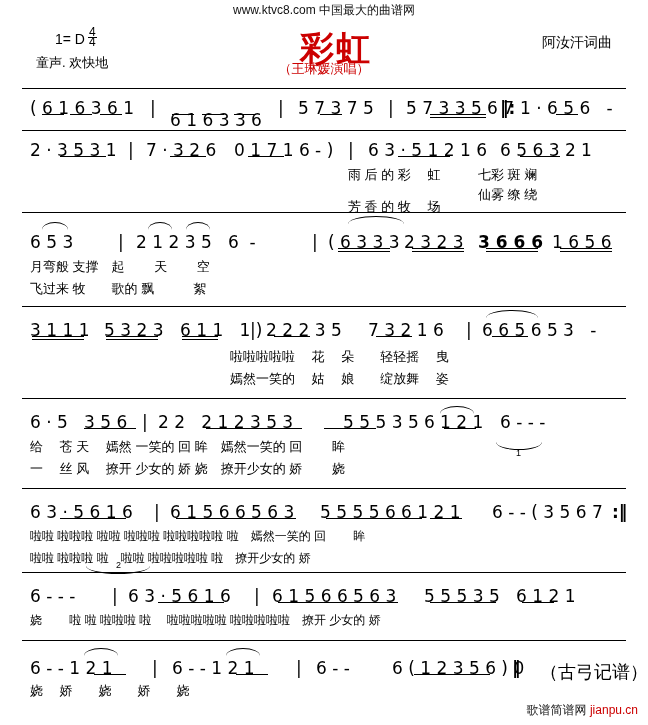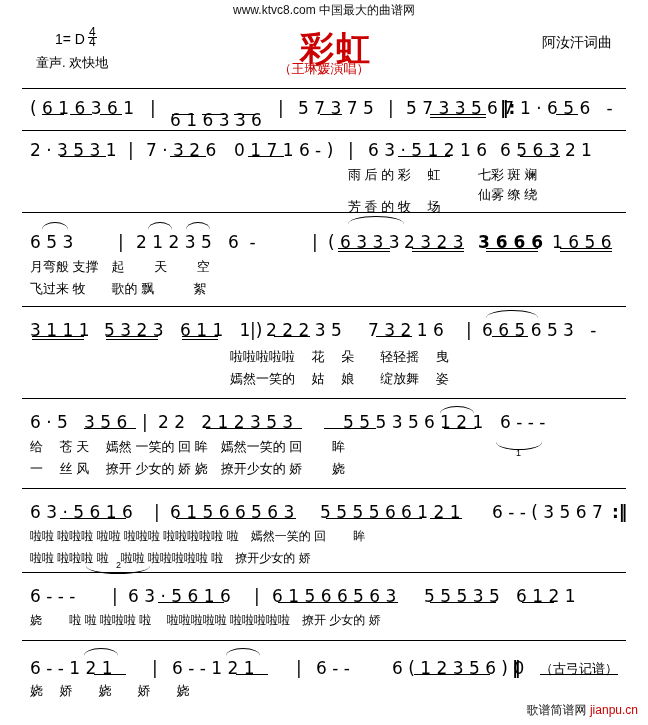--- a/index.html
+++ b/index.html
@@ -59,21 +59,21 @@
     white-space:pre;
     letter-spacing:0px;
   }
   .lyric{
     position:absolute;
     font-size:13px;
     white-space:pre;
   }
   .small{font-size:12px;}
   .credit{
-    position:absolute;font-size:13px;text-decoration:underline;
+    position:absolute;font-size:18px;
   }
   .wm-bottom{
     position:absolute;right:10px;bottom:6px;font-size:12px;
   }
   .wm-bottom .a{color:#111;}
   .wm-bottom .b{color:#cc0000;}
 
   
   .slur{
     position:absolute;

